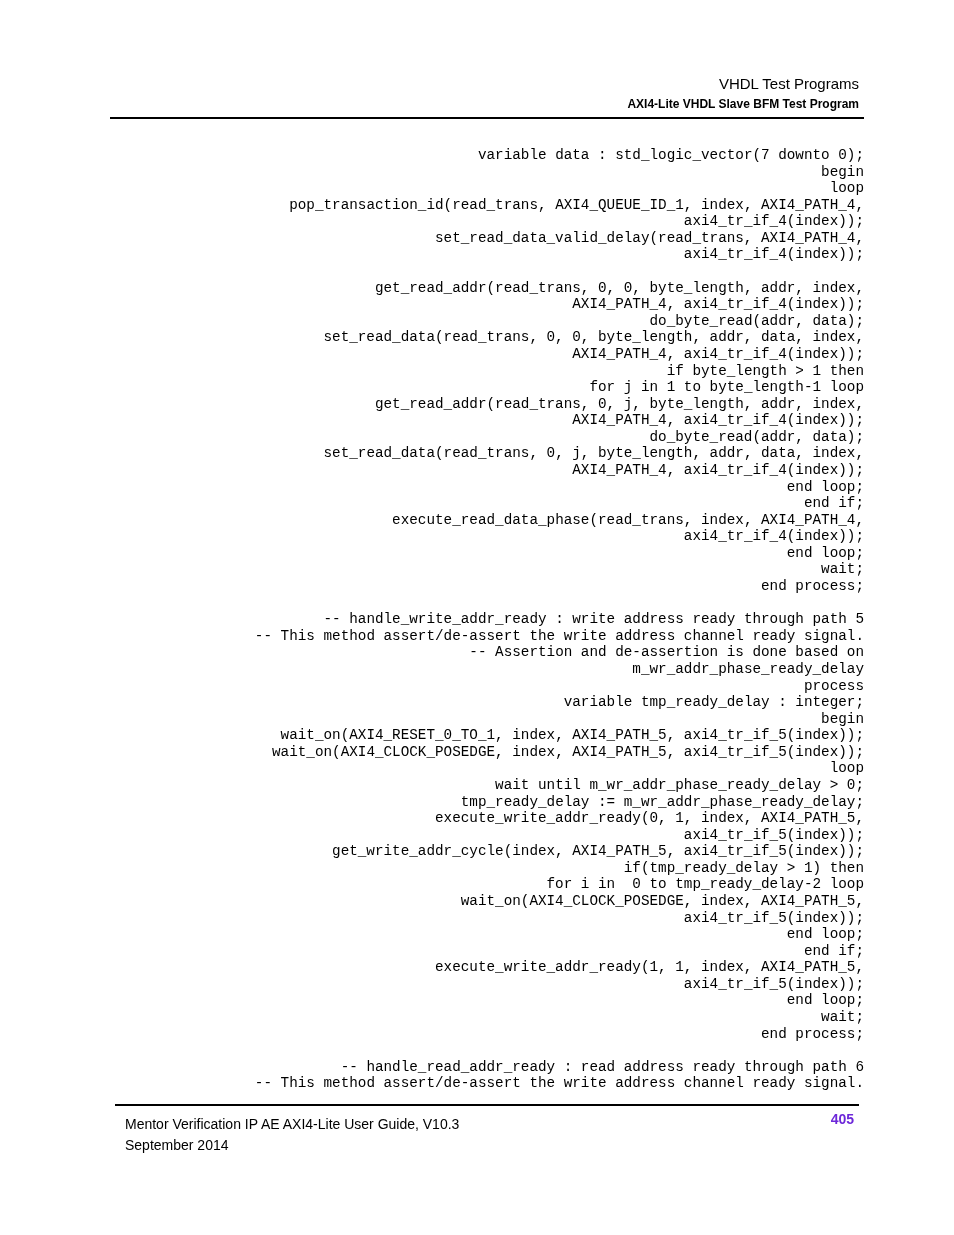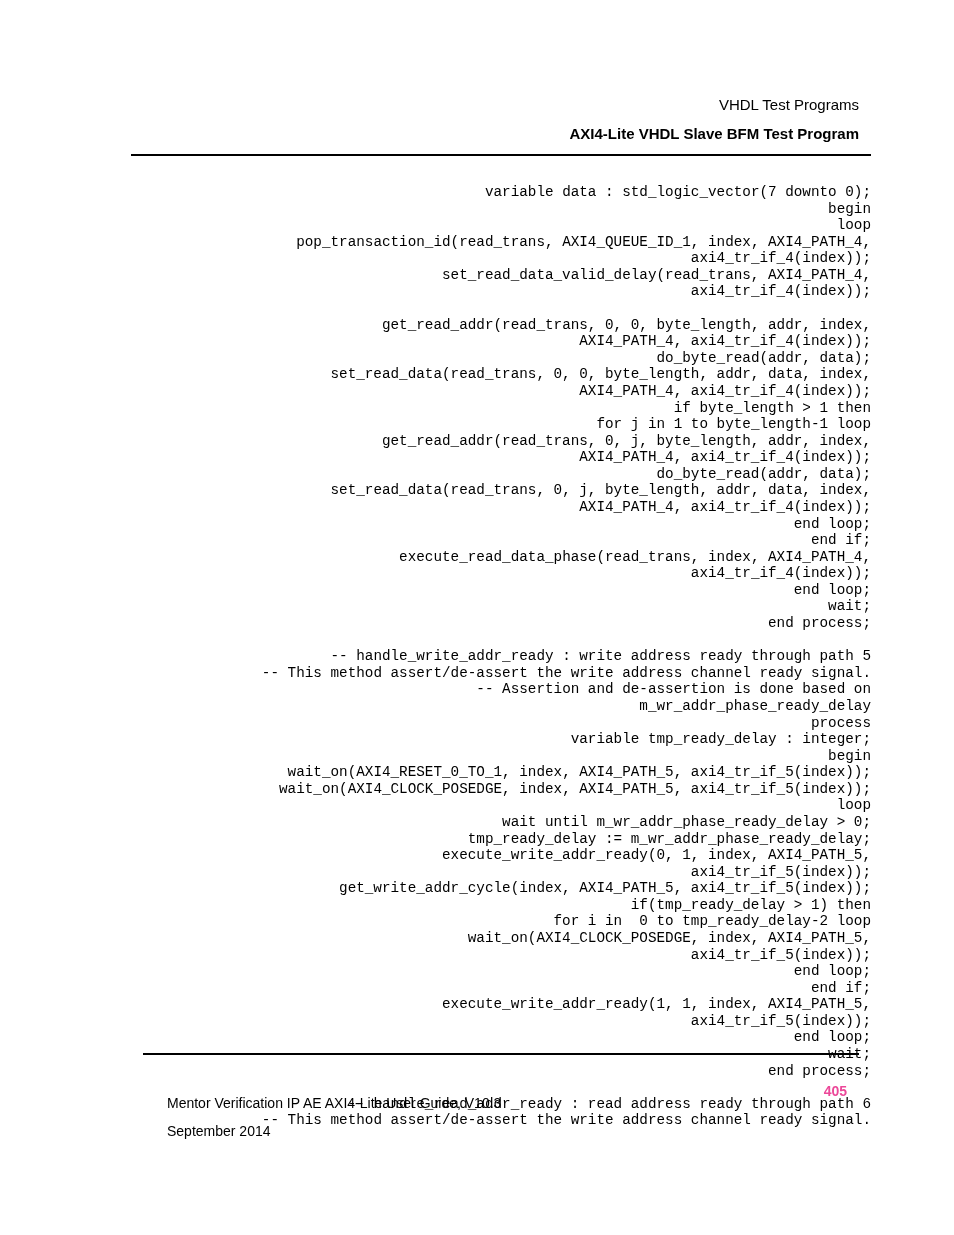--- a/index.html
+++ b/index.html
@@ -1,34 +1,34 @@
 <!DOCTYPE html>
 <html><head>
   <meta charset="utf-8">
   <style>
-    * { box-sizing: border-box; margin: 12px; padding: 0; }
+    * { box-sizing: border-box; margin: 5px; padding: 0; }
     body {
       width: 954px;
       height: 1235px;
       background: #fff;
       font-family: Arial, Helvetica, sans-serif;
       position: relative;
       padding: 60px 95px 0 95px;
     }
     .header {
       text-align: right;
       margin-bottom: 6px;
     }
     .header-line1 {
       font-size: 15px;
       color: #000;
       margin-bottom: 2px;
     }
     .header-line2 {
-      font-size: 15px;
+      font-size: 12px;
       font-weight: bold;
       color: #000;
     }
     .header-rule {
       border: none;
       border-top: 2px solid #000;
       margin-bottom: 28px;
     }
     .code {
       font-family: "Courier New", Courier, monospace;
@@ -39,33 +39,33 @@
       text-align: right;
     }
     .footer {
       position: absolute;
       bottom: 72px;
       left: 95px;
       right: 95px;
     }
     .footer-rule-wrap {
       border-top: 2px solid #000;
-      padding-top: 16px;
+      padding-top: 0;
       display: flex;
       justify-content: space-between;
       align-items: flex-start;
     }
     .footer-left {
       font-size: 14px;
       color: #000;
     }
     .footer-right {
       font-size: 14px;
       font-weight: bold;
-      color: #ec4899;
+      color: #6d28d9;
     }
   </style>
 </head>
 <body>
 
 <div class="header">
   <div class="header-line1">VHDL Test Programs</div>
   <div class="header-line2">AXI4-Lite VHDL Slave BFM Test Program</div>
 </div>
 <hr class="header-rule">

